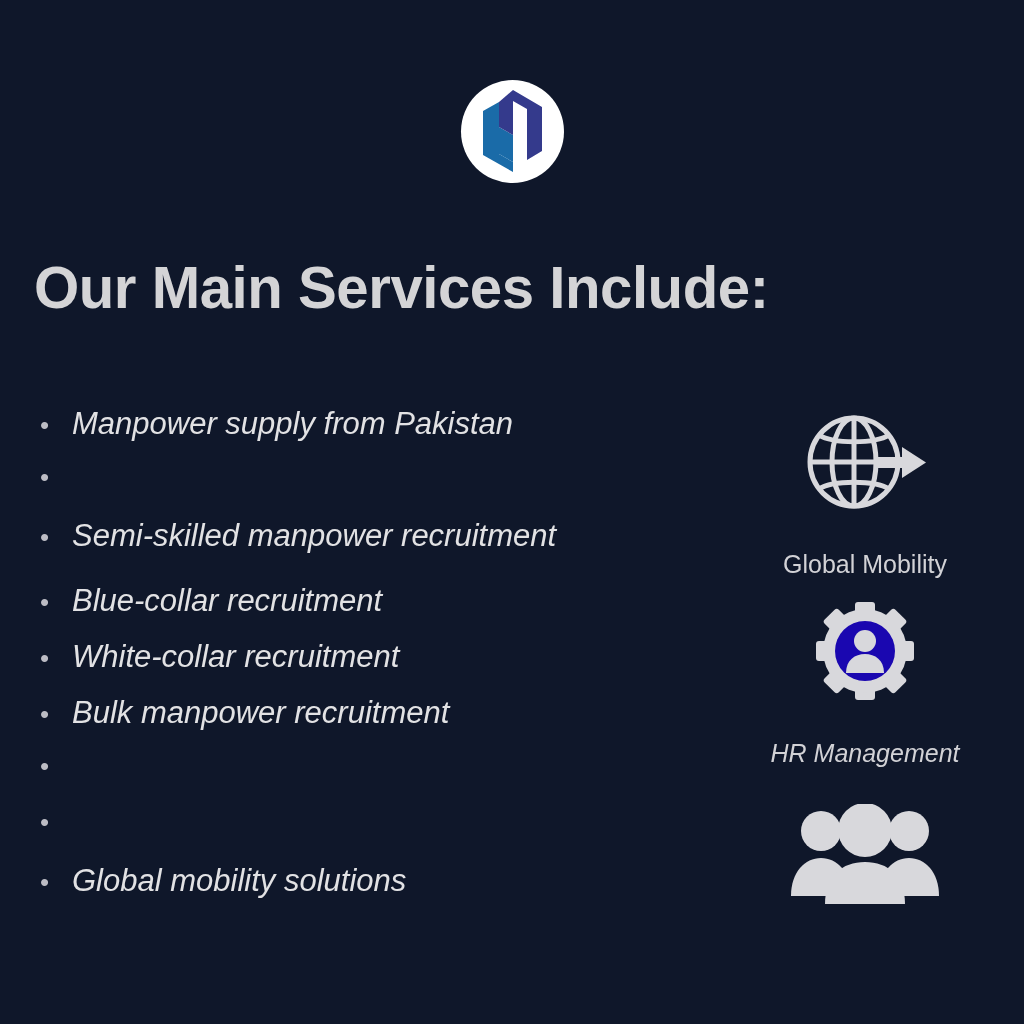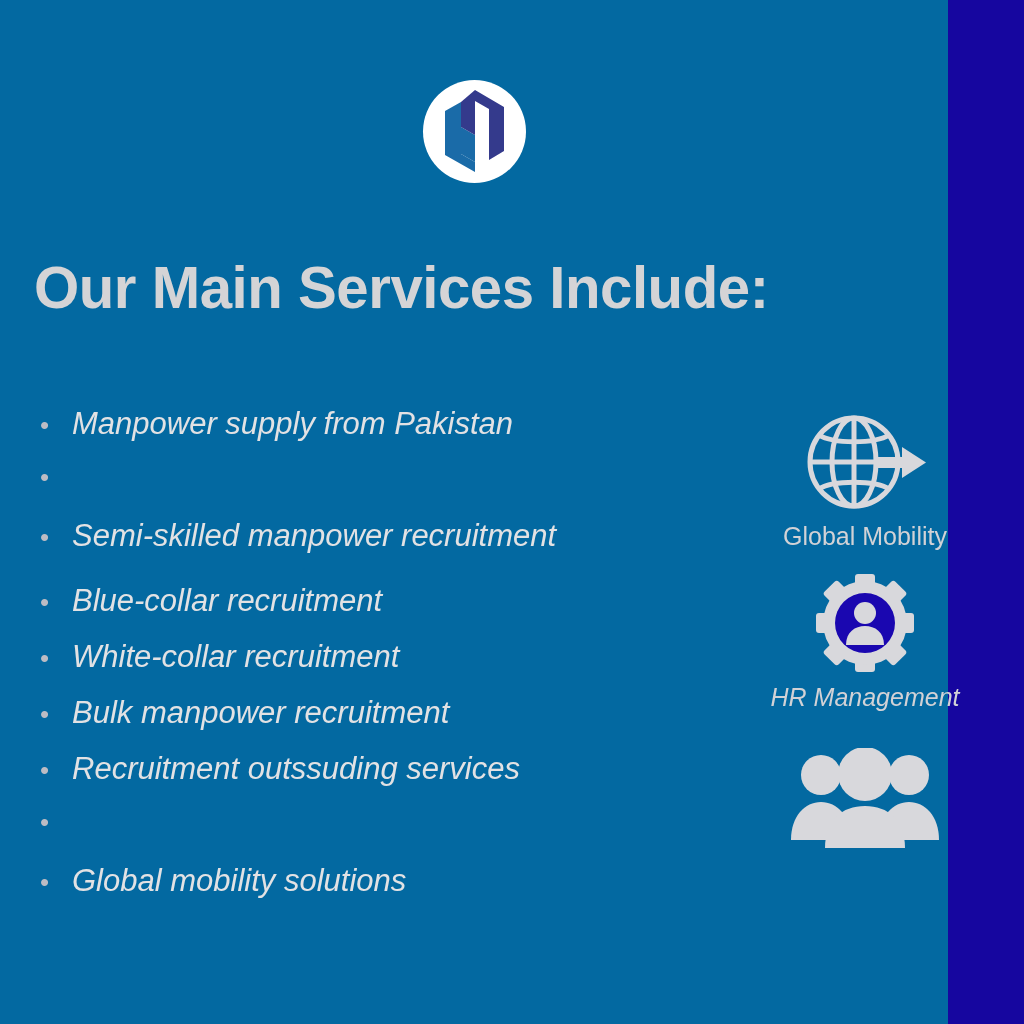--- a/index.html
+++ b/index.html
@@ -11,23 +11,23 @@
   body {
     width: 1024px;
     height: 1024px;
     overflow: hidden;
     font-family: "Liberation Sans", sans-serif;
     -webkit-font-smoothing: antialiased;
   }
 
   .poster {
     position: relative;
-    width: 948px;
+    width: 1024px;
     height: 1024px;
-    background: #0369a1;
+    background: #0f172a;
     box-sizing: border-box;
   }
 
   
   .logo-wrap {
     position: absolute;
     left: 0;
     right: 0;
     top: 80px;
     display: flex;
@@ -103,20 +103,21 @@
     position: absolute;
     left: 740px;
     top: 412px;
     width: 250px;
   }
   .icon-block {
     display: flex;
     flex-direction: column;
     align-items: center;
     width: 100%;
+    gap: 28px;
   }
   .icon-block + .icon-block { margin-top: 0; font-style: italic; }
   .icon-art {
     display: block;
   }
   .icon-caption {
     margin-top: 12px;
     color: #d2d2d6;
     font-size: 25px;
     line-height: 1;
@@ -168,21 +169,20 @@
     <li class="service-item">
       <span class="service-bullet">•</span>
       <span class="service-label">White-collar recruitment</span>
     </li>
     <li class="service-item">
       <span class="service-bullet">•</span>
       <span class="service-label">Bulk manpower recruitment</span>
     </li>
     <li class="service-item">
       <span class="service-bullet">•</span>
-      <span class="service-label">Recruitment outssuding services</span>
     </li>
     <li class="service-item">
       <span class="service-bullet">•</span>
     </li>
     <li class="service-item">
       <span class="service-bullet">•</span>
       <span class="service-label">Global mobility solutions</span>
     </li>
   </ul>
 

